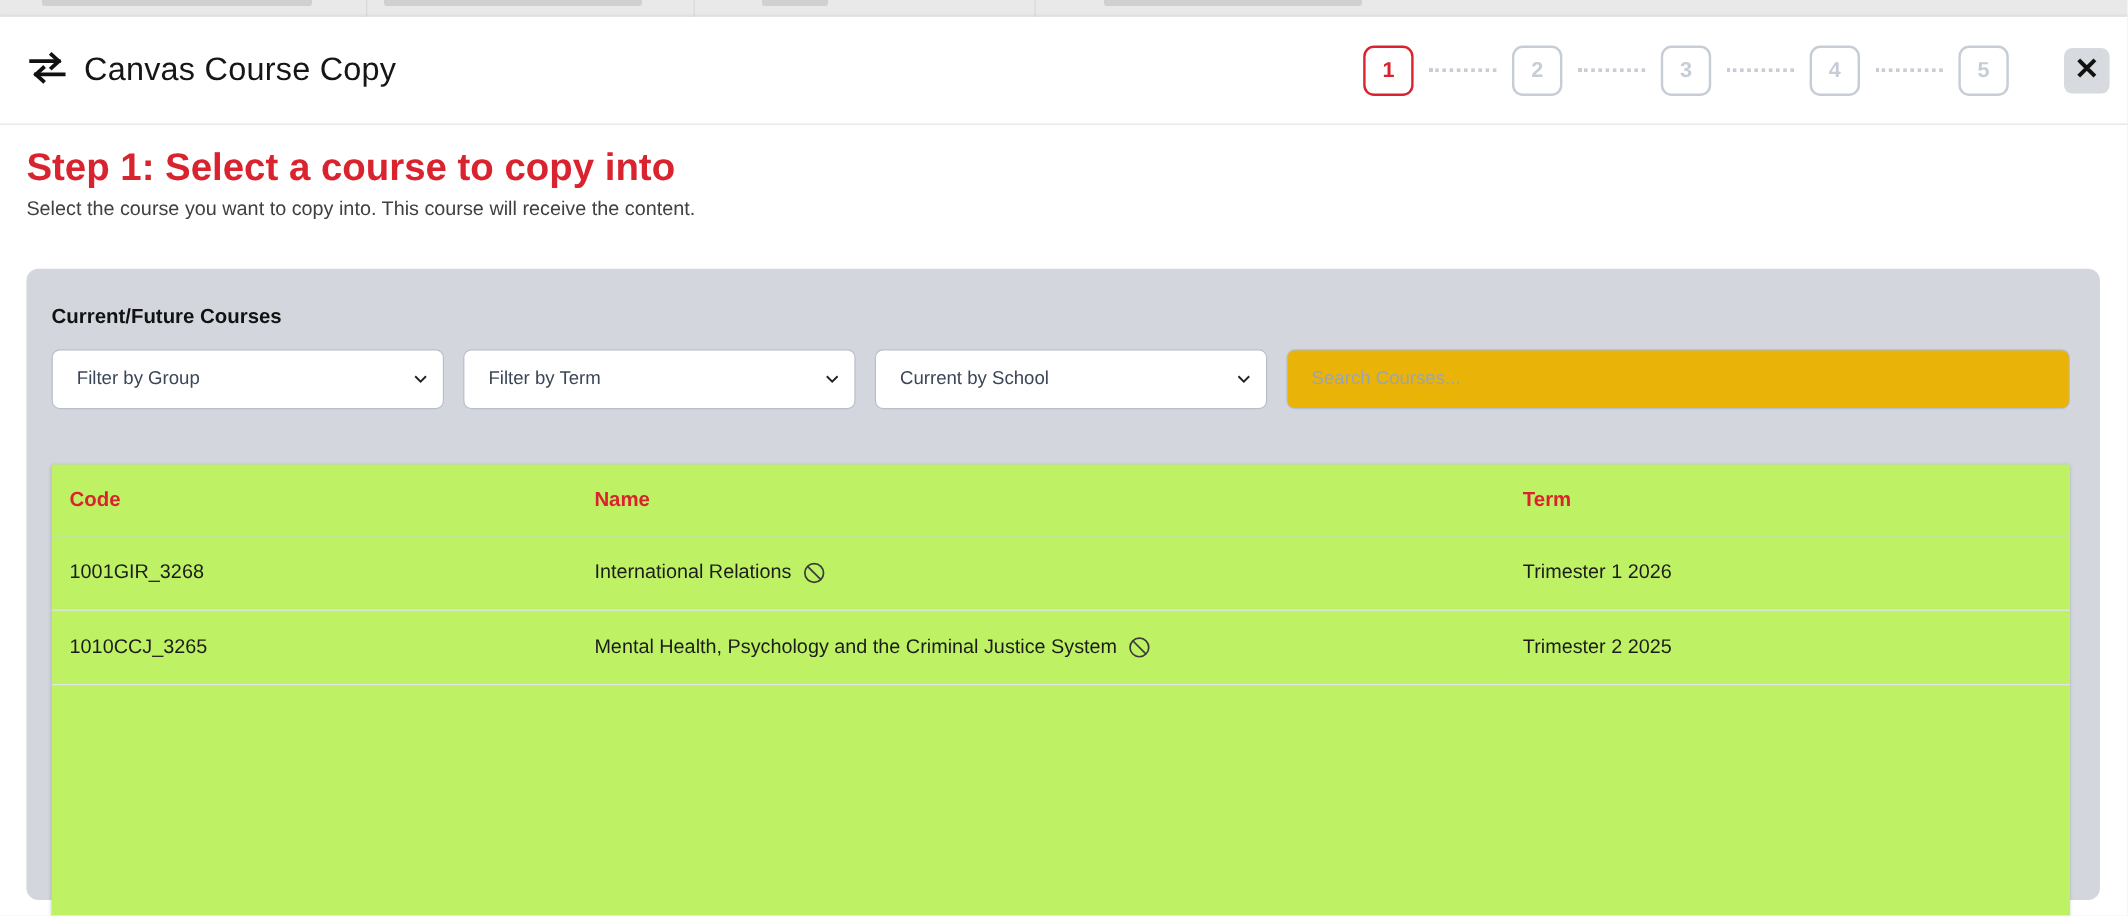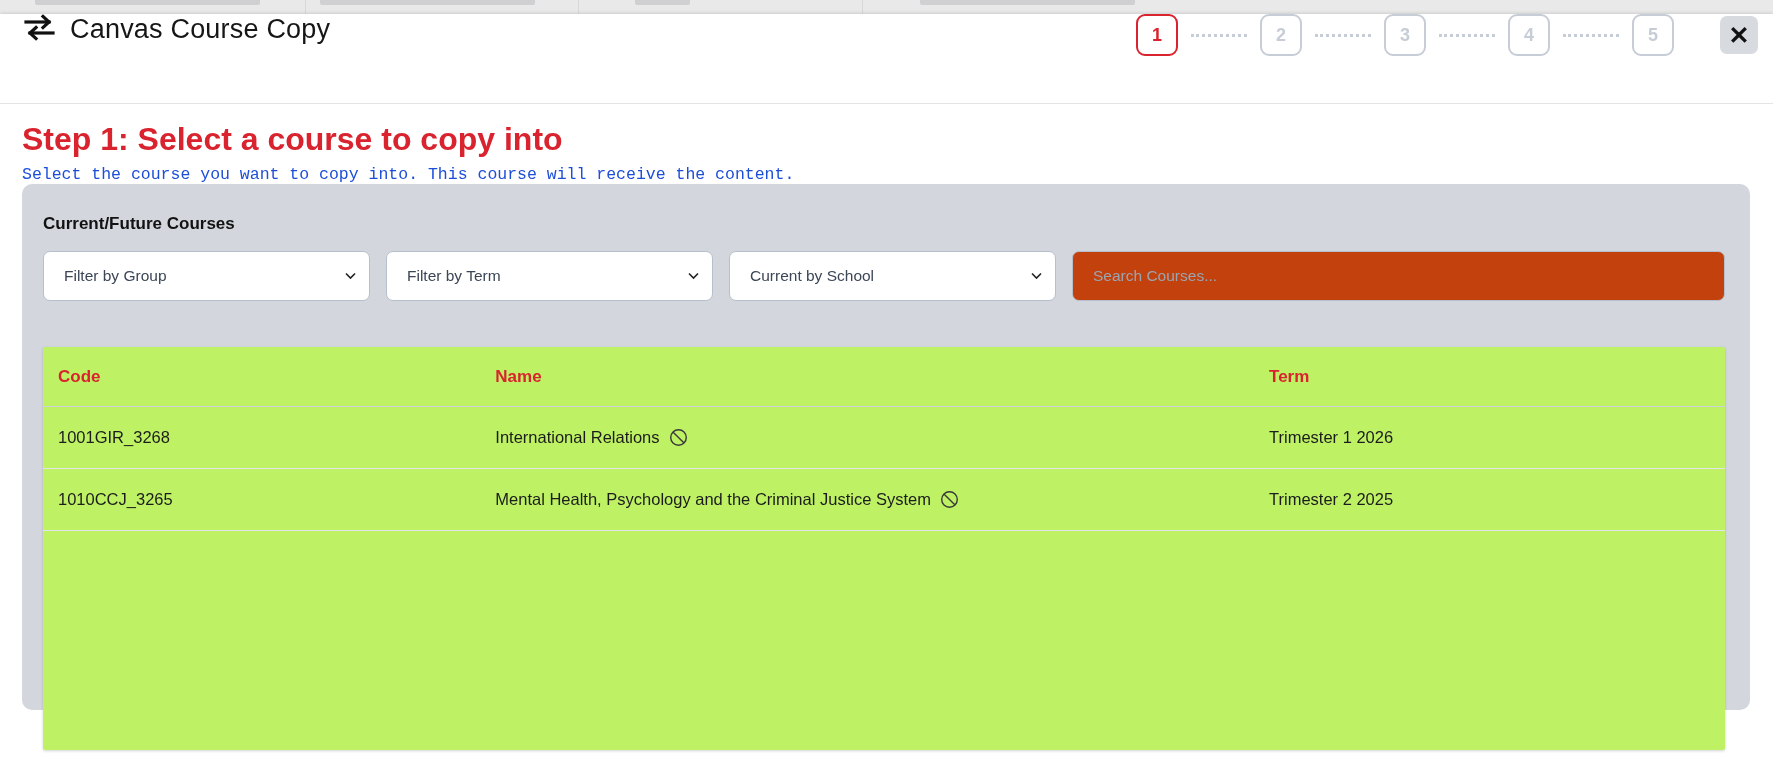--- a/index.html
+++ b/index.html
@@ -7,45 +7,45 @@
   body { font-family: "Liberation Sans", sans-serif; color: #1c1c1c; }
 
   
   .backdrop-strip { position: relative; height: 14px; background: #e9e9ea; overflow: hidden; }
   .backdrop-strip .remnant { position: absolute; top: -3px; height: 8px; background: #c7c7c9; border-radius: 2px; opacity: .75; }
   .backdrop-strip .vsep { position: absolute; top: 0; bottom: 0; width: 1px; background: #d8d8da; }
 
   
   .modal { position: relative; width: 1773px; height: 749px; background: #fff; box-shadow: 0 -1px 3px rgba(0,0,0,.12); }
 
-  .modal-header { display: flex; align-items: flex-start; justify-content: space-between; height: 90px; padding: 0 15px 0 22px; border-bottom: 1px solid #e4e4e6; }
+  .modal-header { display: flex; align-items: center; justify-content: space-between; height: 90px; padding: 0 15px 0 22px; border-bottom: 1px solid #e4e4e6; }
   .header-left { display: flex; align-items: center; gap: 13px; }
   .app-title { font-size: 27px; font-weight: 500; color: #161616; letter-spacing: .2px; }
 
   .header-right { display: flex; align-items: center; }
   .stepper { display: flex; align-items: center; }
   .step-box { width: 42px; height: 42px; border: 2px solid #c7cdd6; border-radius: 9px; display: flex; align-items: center; justify-content: center; font-size: 18px; font-weight: bold; color: #c7cdd6; background: #fff; }
   .step-box.active { border-color: #d9232e; color: #d9232e; }
   .step-connector { width: 56px; border-top: 3px dotted #c7cdd6; margin: 0 13px; }
   .close-btn { width: 38px; height: 38px; margin-left: 46px; background: #d7dade; border: none; border-radius: 7px; display: flex; align-items: center; justify-content: center; font-size: 25px; font-weight: bold; color: #111; cursor: pointer; line-height: 1; font-family: "Liberation Sans", sans-serif; }
 
   
   .content { padding: 17px 23px 0 22px; }
   .step-heading { font-size: 32px; font-weight: bold; color: #d9232e; margin-bottom: 7px; }
-  .step-subheading { font-size: 16.5px; color: #1d4ed8; font-family: Liberation Mono, monospace; }
+  .step-subheading { font-size: 16.5px; color: #404040; }
 
   
-  .panel { background: #d3d7dd; border-radius: 10px; padding: 30px 25px 27px 21px; height: 526px; }
+  .panel { margin-top: 40px; background: #d3d7dd; border-radius: 10px; padding: 30px 25px 27px 21px; height: 526px; }
   .panel-title { font-size: 17px; font-weight: bold; color: #121212; margin-bottom: 17px; }
 
   .filters { display: flex; align-items: flex-start; gap: 16px; }
   .select-box { position: relative; width: 327px; height: 50px; background: #fff; border: 1px solid #b6bfcb; border-radius: 7px; display: flex; align-items: center; padding: 0 36px 0 20px; cursor: pointer; }
   .select-label { font-size: 15.5px; color: #3b4656; }
   .select-chevron { position: absolute; right: 13px; top: 50%; transform: translateY(-50%); display: flex; }
-  .search-input { flex: 1; height: 50px; background: #c2410c; border: 1px solid #b6bfcb; border-radius: 7px; padding: 0 20px; font-size: 15.5px; font-family: "Liberation Sans", sans-serif; color: #1e1e1e; outline: none; }
+  .search-input { flex: 1; height: 50px; background: #eab308; border: 1px solid #b6bfcb; border-radius: 7px; padding: 0 20px; font-size: 15.5px; font-family: "Liberation Sans", sans-serif; color: #1e1e1e; outline: none; }
   .search-input::placeholder { color: #9aa5b1; }
 
   
   .table-wrap { margin-top: 46px; background: #bef264; border-radius: 2px; height: 403px; overflow: hidden; box-shadow: 0 1px 3px rgba(0,0,0,.18); }
   table.courses { width: 100%; border-collapse: collapse; table-layout: fixed; }
   table.courses col.c-code { width: 26%; }
   table.courses col.c-name { width: 46%; }
   table.courses col.c-term { width: 28%; }
   table.courses th { text-align: left; font-size: 17px; font-weight: bold; color: #d9232e; padding: 20px 15px 19px; border-bottom: 1px solid #ccd1d8; }
   table.courses td { font-size: 16.5px; color: #1c1c1c; padding: 21px 15px; border-bottom: 1px solid #e1e4e9; }

